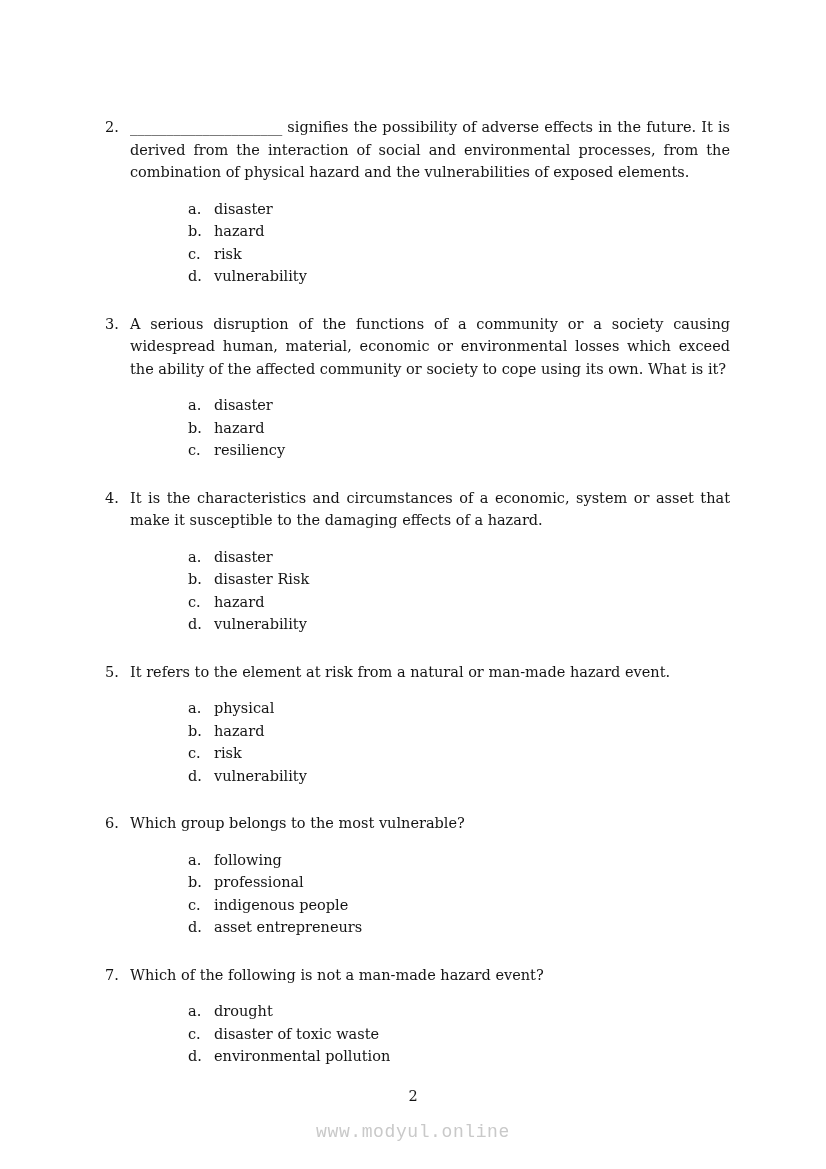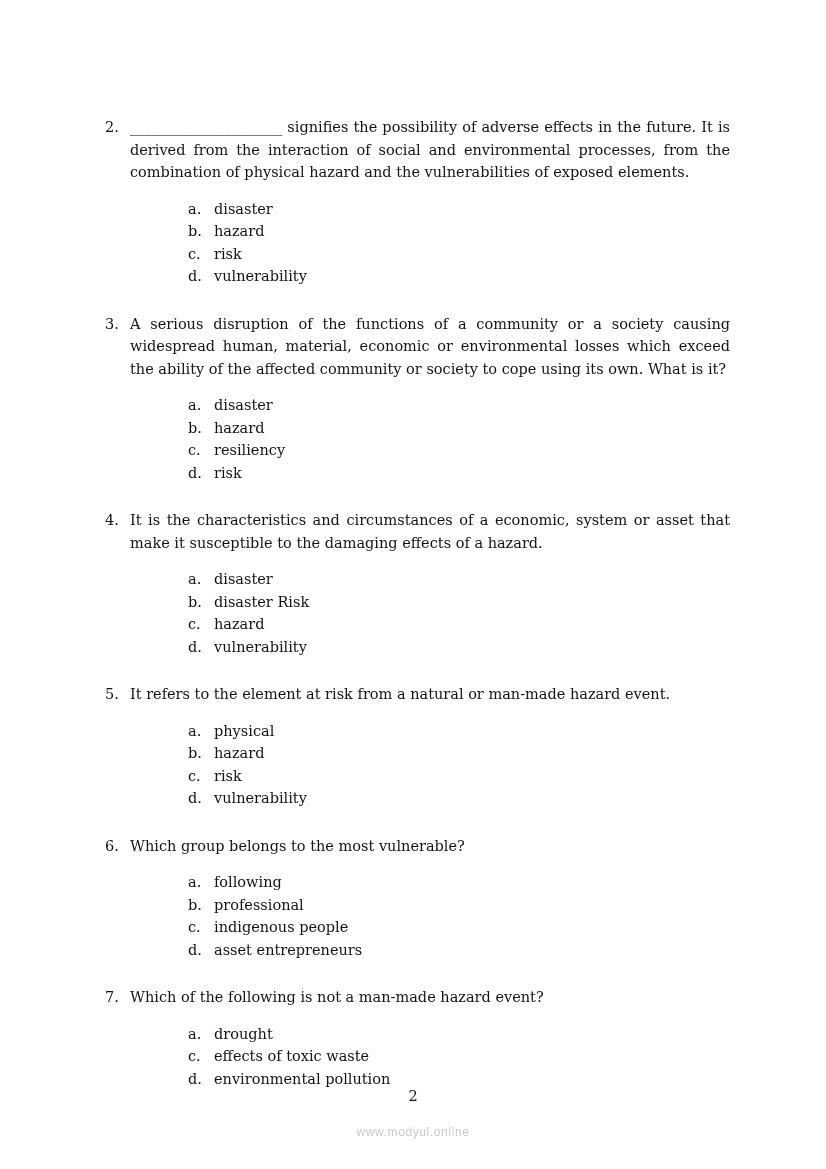--- a/index.html
+++ b/index.html
@@ -46,22 +46,22 @@
     left: 0;
     right: 0;
     text-align: center;
   }
   .watermark {
     position: absolute;
     bottom: 26px;
     left: 0;
     right: 0;
     text-align: center;
-    font-family: Liberation Sans, sans-serif;
-    font-size: 12px;
+    font-family: Liberation Mono, monospace;
+    font-size: 18px;
     letter-spacing: 0.6px;
     color: #c9c9c9;
   }
 </style>
 </head>
 <body>
 
 <div class="page">
 
   <div class="content" id="questions-container">
@@ -100,23 +100,20 @@
   </div>
 
   <div class="option">
     <span class="opt-letter">b.</span><span class="opt-text">hazard</span>
   </div>
 
   <div class="option">
     <span class="opt-letter">c.</span><span class="opt-text">resiliency</span>
   </div>
 
-  <div class="option">
-    <span class="opt-letter">d.</span><span class="opt-text">risk</span>
-  </div>
 </div>
   </div>
 
   <div class="question">
     <div class="q-row">
       <span class="q-num">4.</span>
       <div class="q-text">It is the characteristics and circumstances of a economic, system or asset that make it susceptible to the damaging effects of a hazard.</div>
     </div>
     <div class="options">
   <div class="option">
@@ -190,21 +187,21 @@
       <span class="q-num">7.</span>
       <div class="q-text">Which of the following is not a man-made hazard event?</div>
     </div>
     <div class="options">
   <div class="option">
     <span class="opt-letter">a.</span><span class="opt-text">drought</span>
   </div>
 
 
   <div class="option">
-    <span class="opt-letter">c.</span><span class="opt-text">effects of toxic waste</span>
+    <span class="opt-letter">c.</span><span class="opt-text">disaster of toxic waste</span>
   </div>
 
   <div class="option">
     <span class="opt-letter">d.</span><span class="opt-text">environmental pollution</span>
   </div>
 </div>
   </div>
 </div>
 
   <div class="page-number">2</div>

